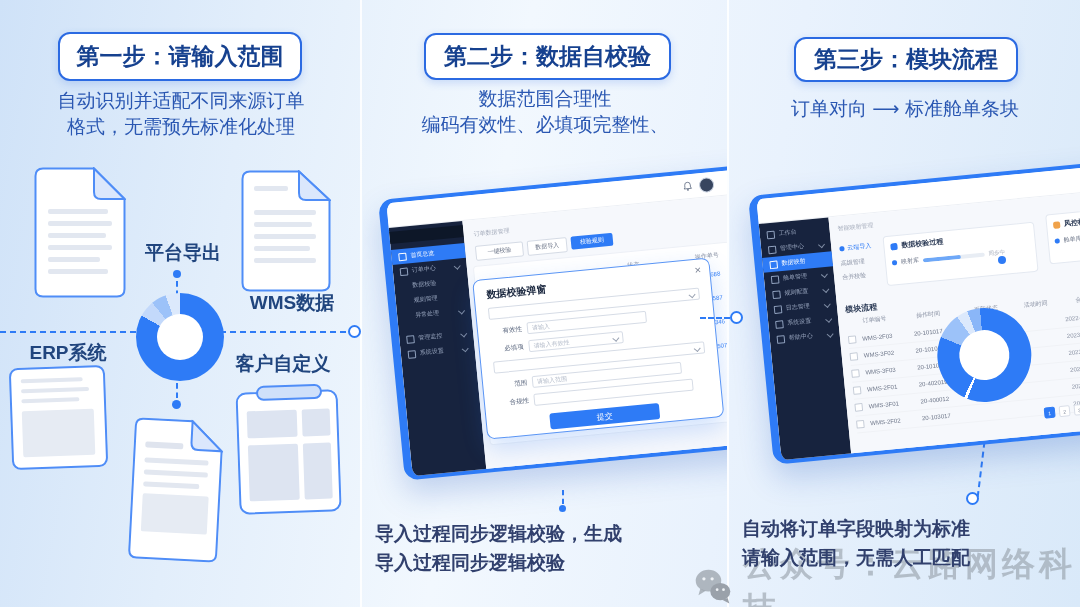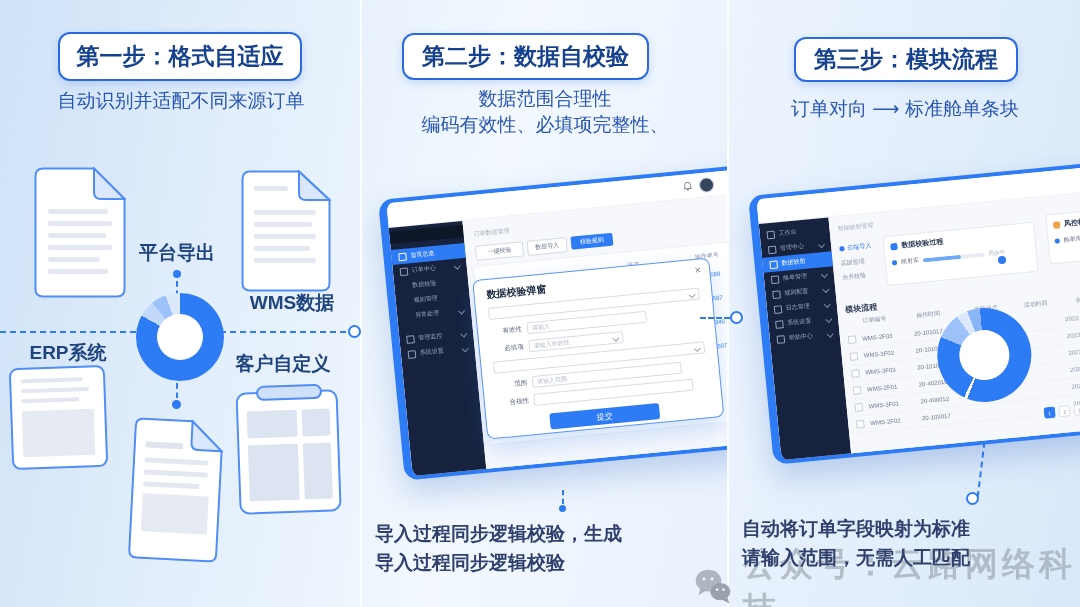--- a/index.html
+++ b/index.html
@@ -90,24 +90,25 @@
         <circle cx="21" cy="13" r="1.8" fill="#eef2f6"></circle>
       <ellipse cx="30" cy="27" rx="11" ry="9.5" fill="#9aa1aa"></ellipse>
       <polygon points="38,34 40,40 32,36" fill="#9aa1aa"></polygon>
       <circle cx="26.5" cy="25" r="1.5" fill="#eef2f6"></circle>
         <circle cx="33.5" cy="25" r="1.5" fill="#eef2f6"></circle>
     </svg>
     <span>公众号：云路网络科技</span>
   </div>
 
   <div class="pill" style="left:58px;top:32px;width:240px;height:45px">
-    <span>第一步：格式自适应</span>
+    <span>第一步：请输入范围</span>
   </div>
   <div class="desc" style="left:20px;top:88px;width:322px">
     <div>自动识别并适配不同来源订单</div>
+    <div>格式，无需预先标准化处理</div>
   </div>
 
   <svg class="docsvg" style="left:34px;top:167px" width="92" height="131" viewBox="0 0 92 131">
     <path d="M9 1.5 H60 L90.5 32 V122 Q90.5 129.5 83 129.5 H9 Q1.5 129.5 1.5 122 V9 Q1.5 1.5 9 1.5 Z" fill="#ffffff" stroke="#4f8df7" stroke-width="2"></path>
     <path d="M60 1.5 V25 Q60 32 67 32 H90.5 Z" fill="#dbe7fc" stroke="#4f8df7" stroke-width="2"></path>
     <rect x="14" y="42" width="60" height="5" rx="2" fill="#e2e7f0"></rect>
       <rect x="14" y="54" width="64" height="5" rx="2" fill="#e2e7f0"></rect>
     <rect x="14" y="66" width="58" height="5" rx="2" fill="#e2e7f0"></rect>
       <rect x="14" y="78" width="64" height="5" rx="2" fill="#e2e7f0"></rect>
     <rect x="14" y="90" width="52" height="5" rx="2" fill="#e2e7f0"></rect>
@@ -141,38 +142,38 @@
   </svg>
   <svg class="docsvg" style="left:237px;top:384px;transform:rotate(-2deg)" width="103" height="130" viewBox="0 0 103 130">
     <rect x="1.5" y="8" width="100" height="120" rx="9" fill="#ffffff" stroke="#4f8df7" stroke-width="2"></rect>
     <rect x="22" y="2" width="64" height="13" rx="6.5" fill="#cfe0fa" stroke="#4f8df7" stroke-width="2"></rect>
     <rect x="11" y="26" width="50" height="27" rx="2" fill="#dde4f1"></rect>
       <rect x="66" y="26" width="28" height="27" rx="2" fill="#dde4f1"></rect>
     <rect x="11" y="60" width="50" height="56" rx="2" fill="#dde4f1"></rect>
       <rect x="66" y="60" width="28" height="56" rx="2" fill="#dde4f1"></rect>
   </svg>
 
-  <div class="dlabel" style="left:112px;top:240px;width:130px">平台导出</div>
+  <div class="dlabel" style="left:118px;top:240px;width:130px">平台导出</div>
   <div class="dlabel" style="left:227px;top:290px;width:130px">WMS数据</div>
   <div class="dlabel" style="left:3px;top:340px;width:130px">ERP系统</div>
   <div class="dlabel" style="left:218px;top:351px;width:130px">客户自定义</div>
 
   <div class="dot-solid" style="left:173px;top:270px;width:8px;height:8px"></div>
   <div class="dash-v" style="left:176px;top:281px;height:15px"></div>
   <div class="dash-h" style="left:0;top:331px;width:346px"></div>
   <div class="dot-ring" style="left:348px;top:325px;width:13px;height:13px"></div>
   <div class="dash-v" style="left:176px;top:383px;height:15px"></div>
   <div class="dot-solid" style="left:172px;top:400px;width:9px;height:9px"></div>
 
   <div class="donut" style="left:136px;top:293px;width:88px;height:88px;
        background:conic-gradient(from 0deg,#2e7bf6 0deg 299deg,#c3d9fb 299deg 321deg,#9cc2f9 321deg 341deg,#dce9fc 341deg 360deg)">
     <div class="hole" style="width:46px;height:46px"></div>
   </div>
 
-  <div class="pill" style="left:402px;top:33px;width:243px;height:43px">
+  <div class="pill" style="left:424px;top:33px;width:243px;height:43px">
     <span>第二步：数据自校验</span>
   </div>
   <div class="desc" style="left:380px;top:86px;width:330px">
     <div>数据范围合理性</div>
     <div>编码有效性、必填项完整性、</div>
   </div>
 
   <div class="clip" style="left:363px;width:364px">
     <div class="win" style="left:15px;top:200px;width:400px;height:282px;transform:rotate(-5.5deg)">
       <div class="win-header">

